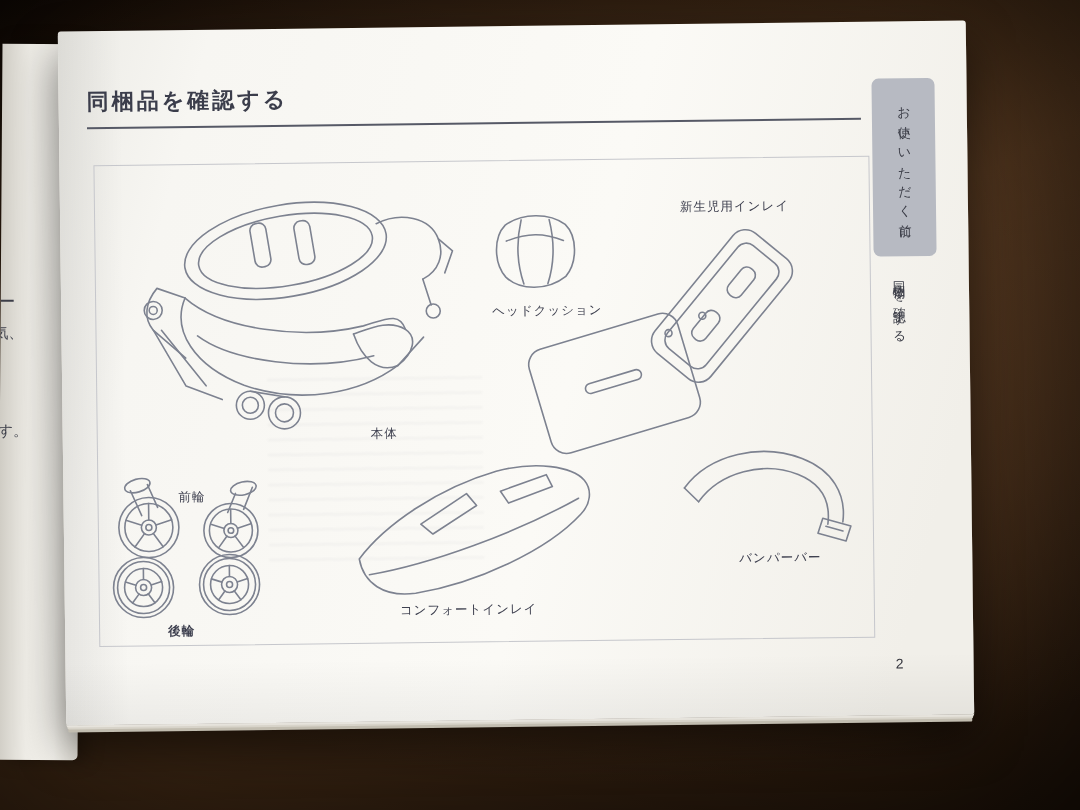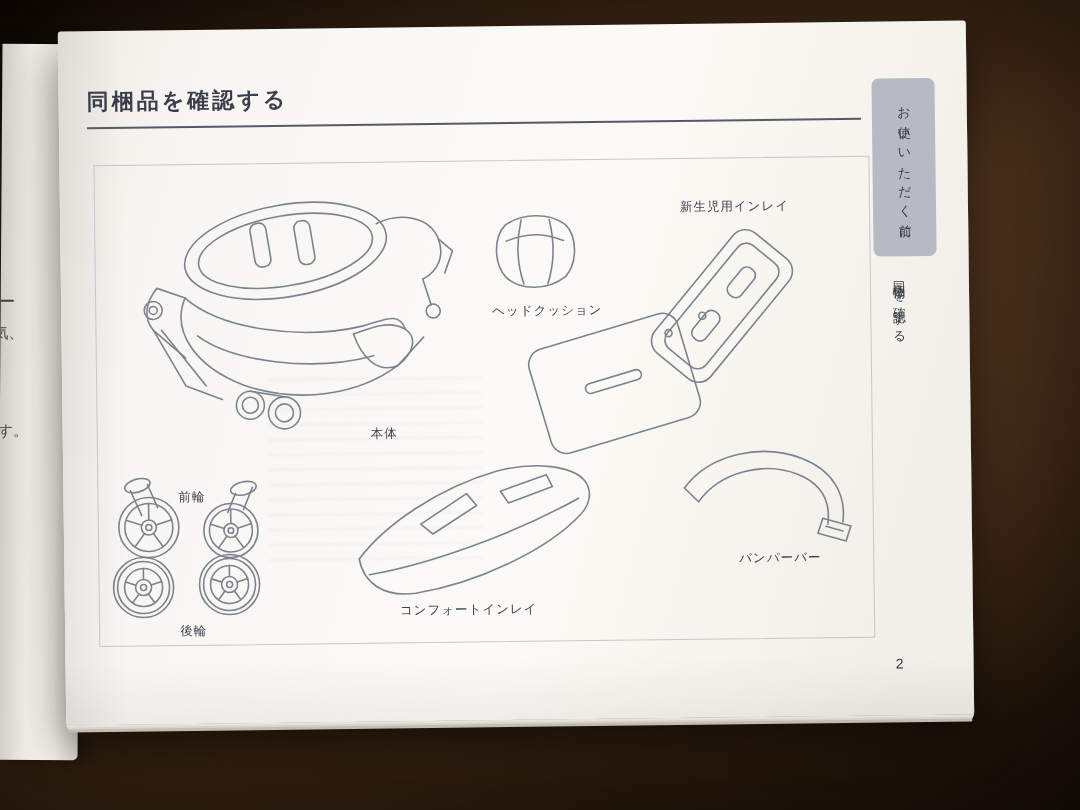--- a/index.html
+++ b/index.html
@@ -56,21 +56,21 @@
   }
   .diagram-box{
     position:absolute;left:34px;top:134px;width:774px;height:480px;
     border:1px solid #c6c7cc;
   }
   .part-label{position:absolute;font-size:12.5px;color:#3f4150;letter-spacing:1px;white-space:nowrap;}
   .lbl-main-body{left:273px;top:263px;}
   .lbl-head-cushion{left:396px;top:142px;}
   .lbl-newborn-inlay{left:585px;top:40px;}
   .lbl-front-wheel{left:80px;top:292px;margin-top:32px;}
-  .lbl-rear-wheel{left:80px;top:458px;}
+  .lbl-rear-wheel{left:68px;top:458px;font-weight:bold;}
   .lbl-comfort-inlay{left:300px;top:440px;}
   .lbl-bumper-bar{left:640px;top:392px;}
   .illus{position:absolute;}
   .illus-stroller{left:5px;top:25px;}
   .illus-head-cushion{left:392px;top:50px;}
   .illus-newborn-inlay{left:420px;top:53px;}
   .illus-comfort-inlay{left:252px;top:300px;}
   .illus-bumper-bar{left:578px;top:285px;}
   .illus-front-wheels{left:5px;top:308px;}
   .illus-rear-wheels{left:2px;top:382px;}

